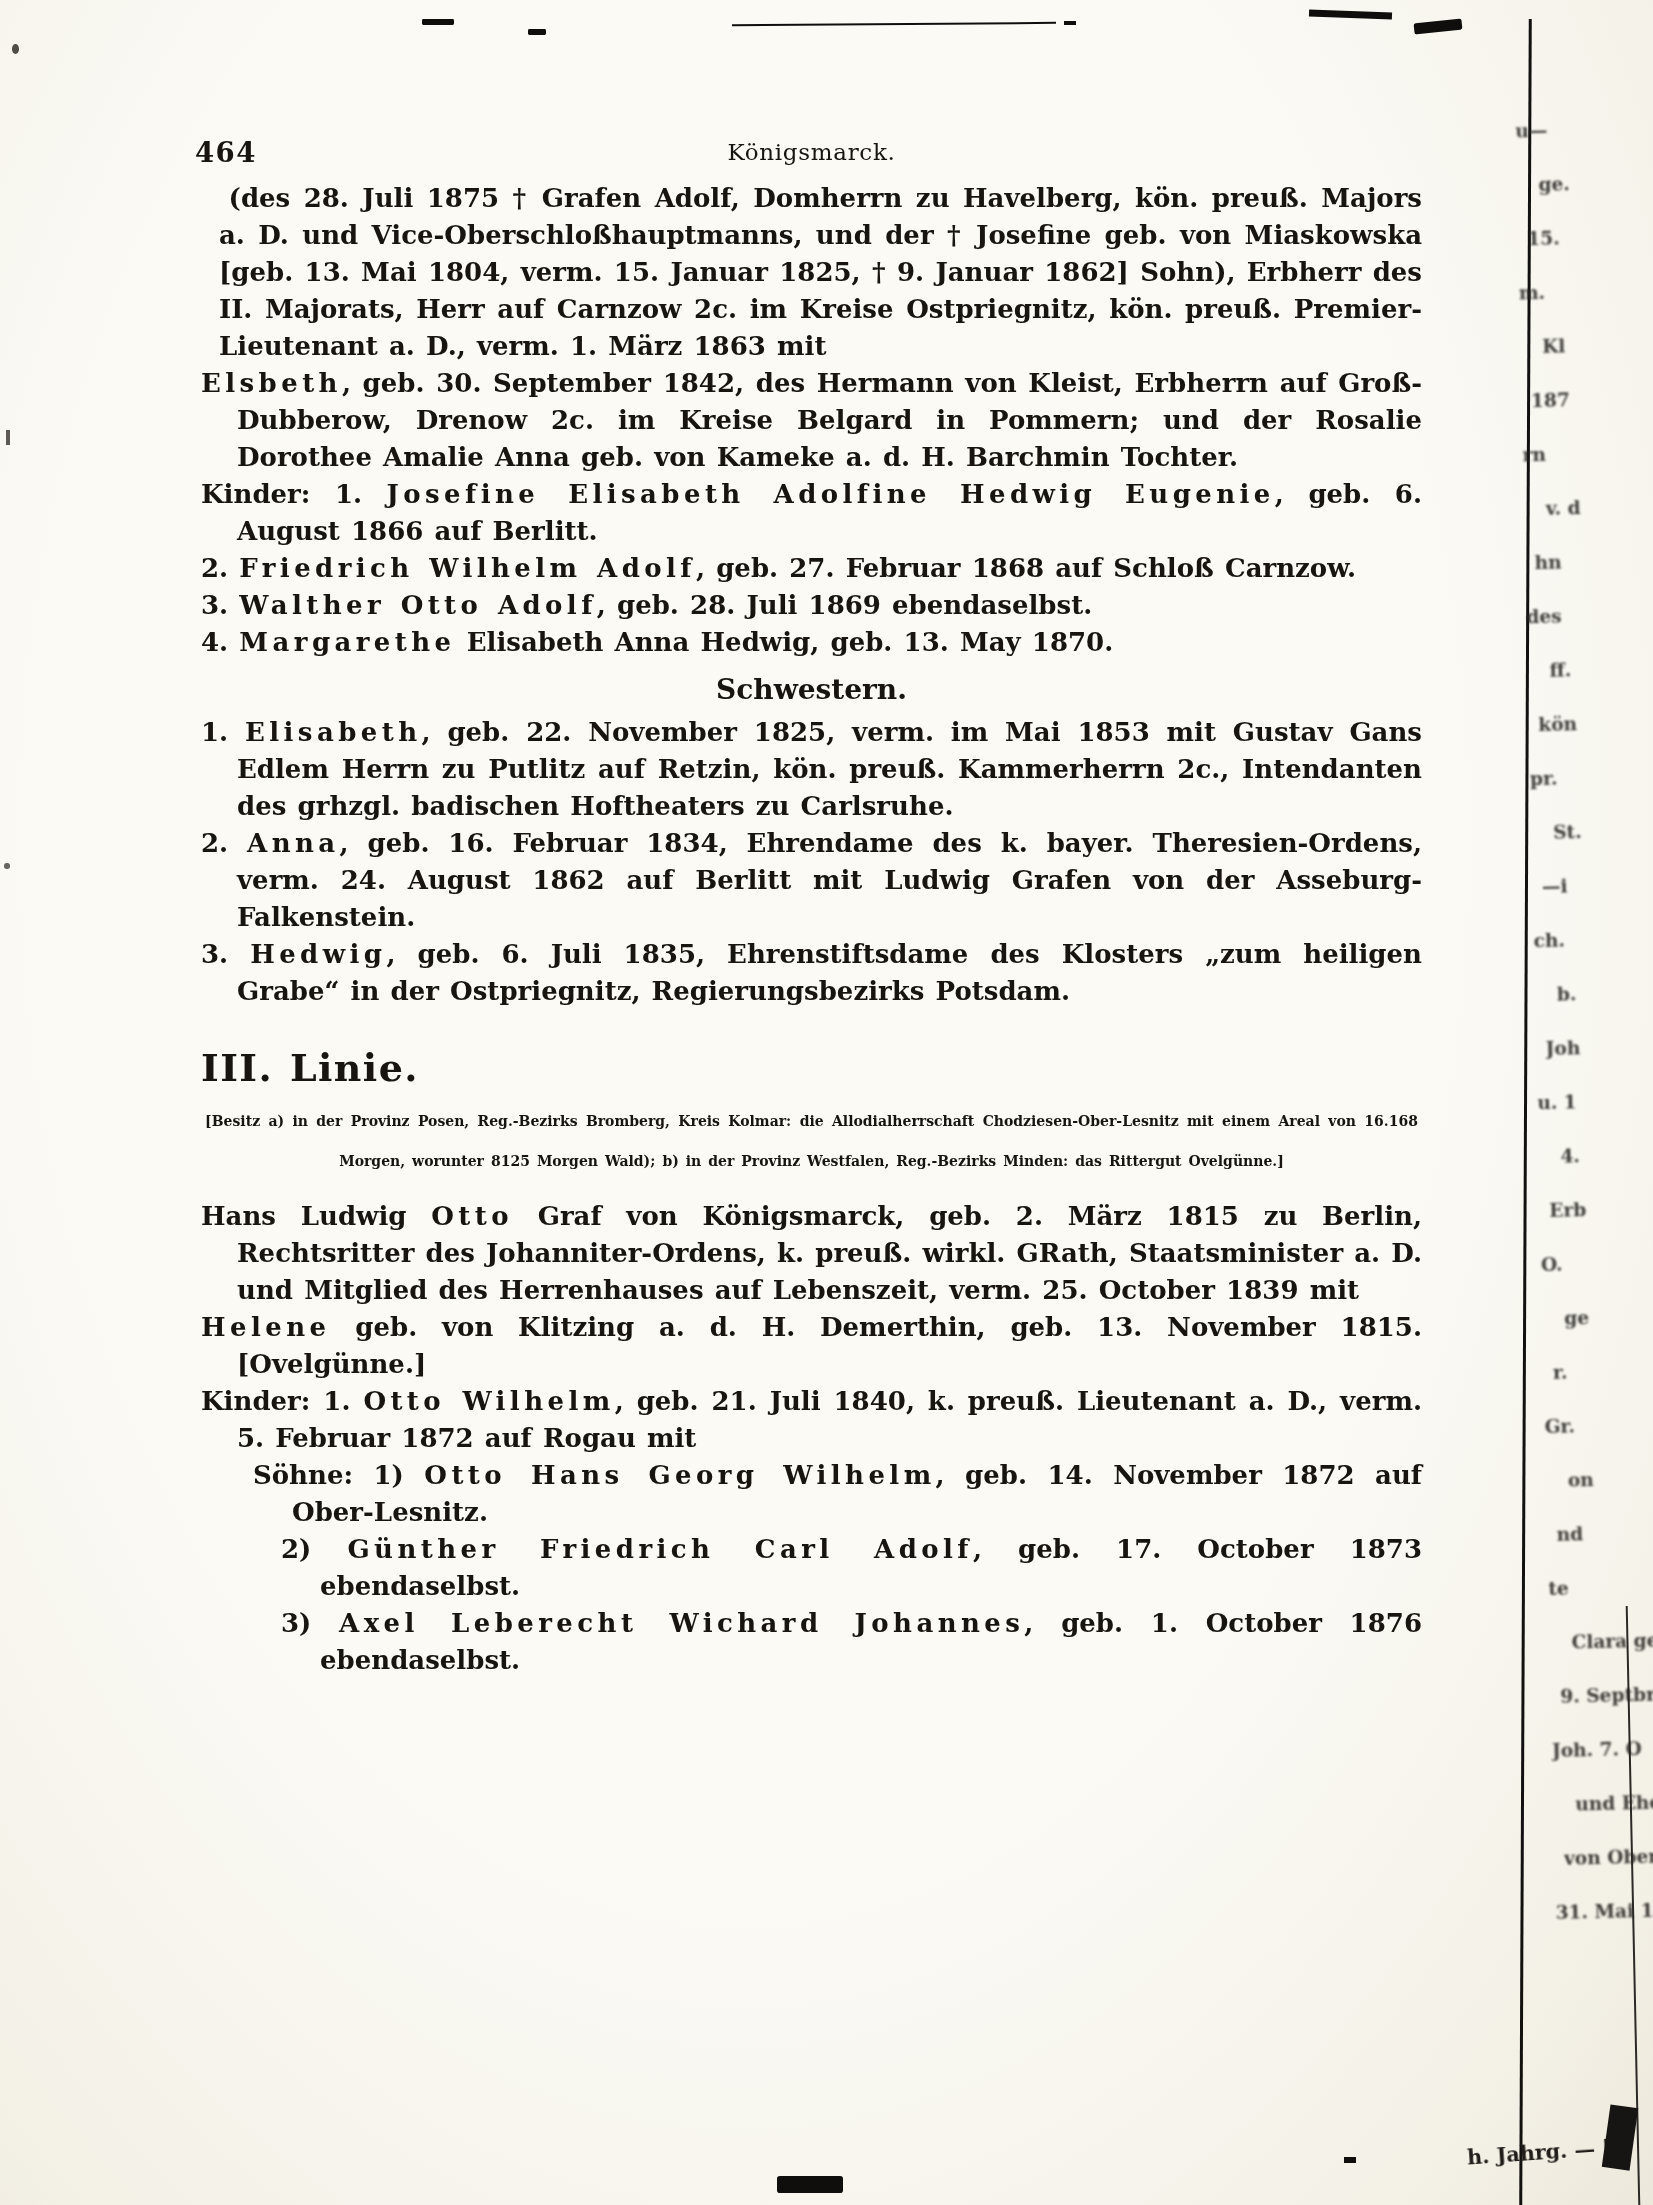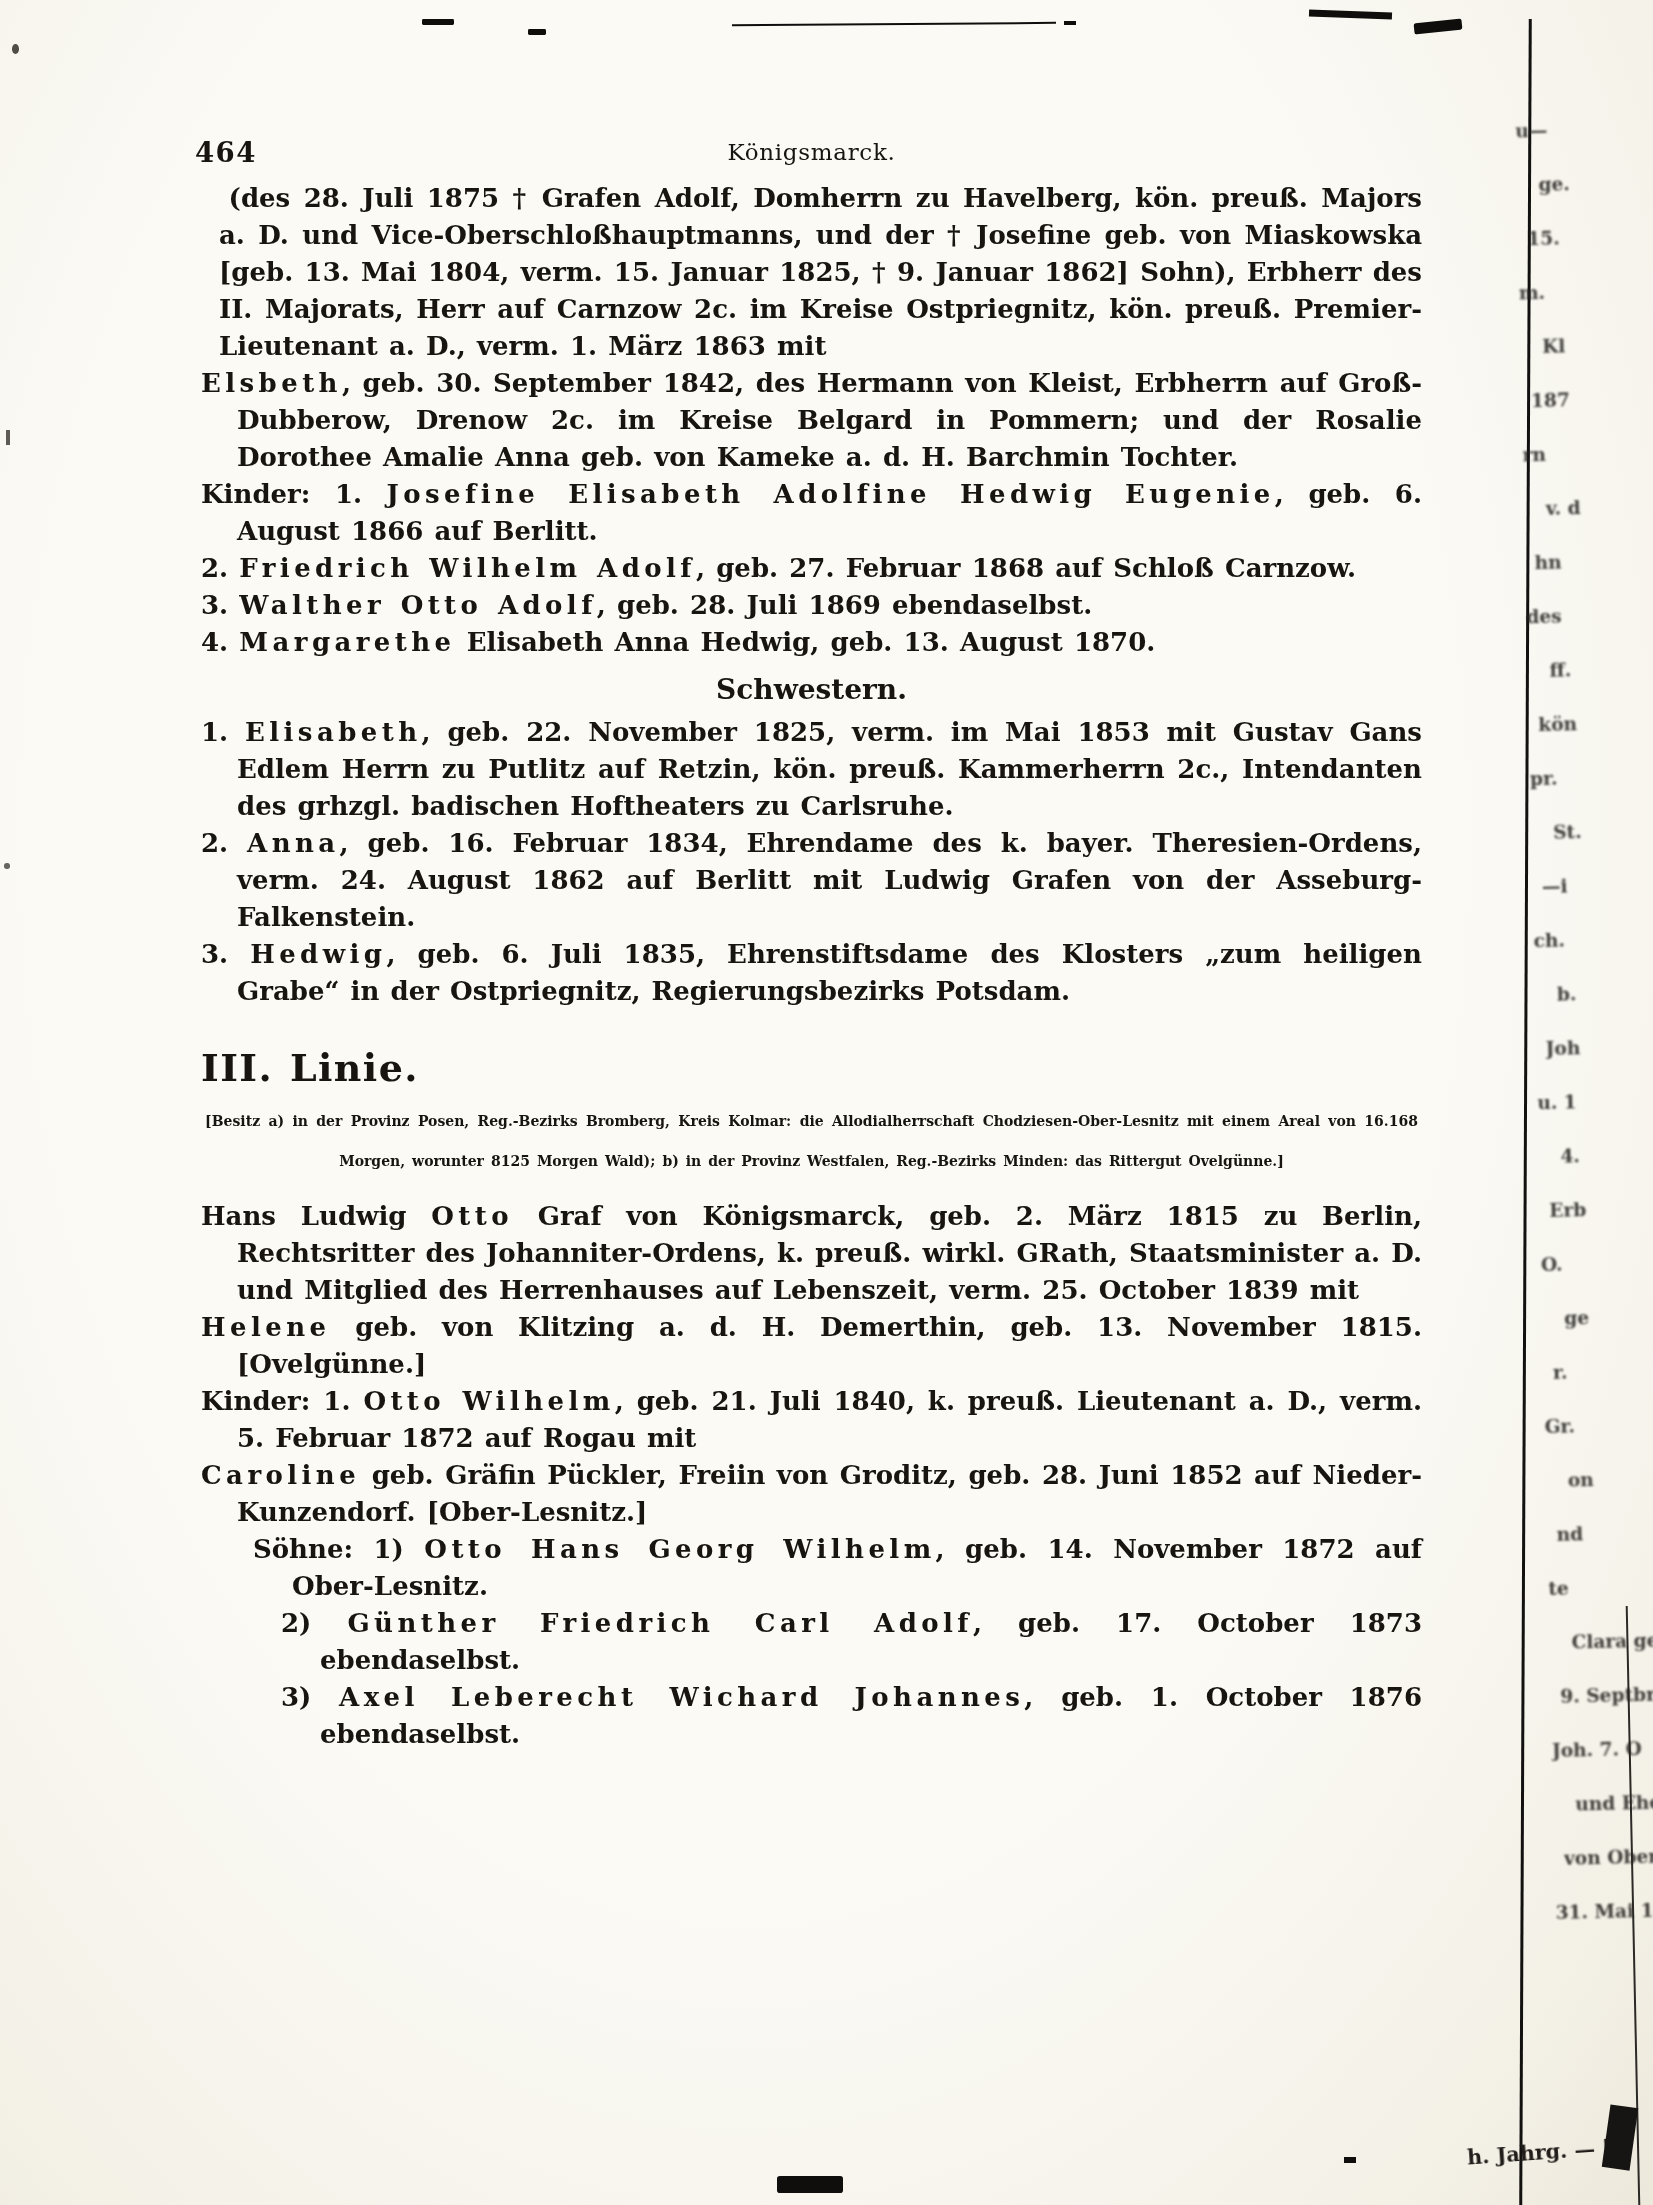--- a/index.html
+++ b/index.html
@@ -93,31 +93,30 @@
 
   <div class="page-number">464</div>
   <div class="running-head">Königsmarck.</div>
 
   <div class="text-column">
       <p class="block cont"><span>(des 28. Juli 1875 † Grafen Adolf, Domherrn zu Havelberg, kön. preuß. Majors a. D. und Vice-Oberschloßhauptmanns, und der † Josefine geb. von Miaskowska [geb. 13. Mai 1804, verm. 15. Januar 1825, † 9. Januar 1862] Sohn), Erbherr des II. Majorats, Herr auf Carnzow 2c. im Kreise Ostpriegnitz, kön. preuß. Premier-Lieutenant a. D., verm. 1. März 1863 mit</span></p>
       <p class="block entry"><span class="sperr">Elsbeth</span><span>, geb. 30. September 1842, des Hermann von Kleist, Erbherrn auf Groß-Dubberow, Drenow 2c. im Kreise Belgard in Pommern; und der Rosalie Dorothee Amalie Anna geb. von Kameke a. d. H. Barchmin Tochter.</span></p>
       <p class="block entry"><span>Kinder: 1. </span><span class="sperr">Josefine Elisabeth Adolfine Hedwig Eugenie</span><span>, geb. 6. August 1866 auf Berlitt.</span></p>
       <p class="block entry"><span>2. </span><span class="sperr">Friedrich Wilhelm Adolf</span><span>, geb. 27. Februar 1868 auf Schloß Carnzow.</span></p>
       <p class="block entry"><span>3. </span><span class="sperr">Walther Otto Adolf</span><span>, geb. 28. Juli 1869 ebendaselbst.</span></p>
-      <p class="block entry"><span>4. </span><span class="sperr">Margarethe</span><span> Elisabeth Anna Hedwig, geb. 13. August 1870.</span></p>
+      <p class="block entry"><span>4. </span><span class="sperr">Margarethe</span><span> Elisabeth Anna Hedwig, geb. 13. May 1870.</span></p>
       <p class="block head"><span>Schwestern.</span></p>
       <p class="block entry"><span>1. </span><span class="sperr">Elisabeth</span><span>, geb. 22. November 1825, verm. im Mai 1853 mit Gustav Gans Edlem Herrn zu Putlitz auf Retzin, kön. preuß. Kammerherrn 2c., Intendanten des grhzgl. badischen Hoftheaters zu Carlsruhe.</span></p>
       <p class="block entry"><span>2. </span><span class="sperr">Anna</span><span>, geb. 16. Februar 1834, Ehrendame des k. bayer. Theresien-Ordens, verm. 24. August 1862 auf Berlitt mit Ludwig Grafen von der Asseburg-Falkenstein.</span></p>
       <p class="block entry"><span>3. </span><span class="sperr">Hedwig</span><span>, geb. 6. Juli 1835, Ehrenstiftsdame des Klosters „zum heiligen Grabe“ in der Ostpriegnitz, Regierungsbezirks Potsdam.</span></p>
       <p class="block head-large"><span>III. Linie.</span></p>
       <p class="block small-note"><span>[Besitz a) in der Provinz Posen, Reg.-Bezirks Bromberg, Kreis Kolmar: die Allodialherrschaft Chodziesen-Ober-Lesnitz mit einem Areal von 16.168 Morgen, worunter 8125 Morgen Wald); b) in der Provinz Westfalen, Reg.-Bezirks Minden: das Rittergut Ovelgünne.]</span></p>
       <p class="block entry"><span>Hans Ludwig </span><span class="sperr">Otto</span><span> Graf von Königsmarck, geb. 2. März 1815 zu Berlin, Rechtsritter des Johanniter-Ordens, k. preuß. wirkl. GRath, Staatsminister a. D. und Mitglied des Herrenhauses auf Lebenszeit, verm. 25. October 1839 mit</span></p>
       <p class="block entry"><span class="sperr">Helene</span><span> geb. von Klitzing a. d. H. Demerthin, geb. 13. November 1815. [Ovelgünne.]</span></p>
       <p class="block entry"><span>Kinder: 1. </span><span class="sperr">Otto Wilhelm</span><span>, geb. 21. Juli 1840, k. preuß. Lieutenant a. D., verm. 5. Februar 1872 auf Rogau mit</span></p>
-      <p class="block entry"><span class="sperr">Caroline</span><span> geb. Gräfin Pückler, Freiin von Groditz, geb. 28. Juni 1852 auf Nieder-Kunzendorf. [Ober-Lesnitz.]</span></p>
       <p class="block sub1"><span>Söhne: 1) </span><span class="sperr">Otto Hans Georg Wilhelm</span><span>, geb. 14. November 1872 auf Ober-Lesnitz.</span></p>
       <p class="block sub2"><span>2) </span><span class="sperr">Günther Friedrich Carl Adolf</span><span>, geb. 17. October 1873 ebendaselbst.</span></p>
       <p class="block sub2"><span>3) </span><span class="sperr">Axel Leberecht Wichard Johannes</span><span>, geb. 1. October 1876 ebendaselbst.</span></p>
     </div>
 
   <div class="gutter-rule"></div>
   <div class="gutter-rule-2"></div>
   <div class="gutter-bleed">
       <div class="bleed-line off0">u—</div>
       <div class="bleed-line off1">ge.</div>

